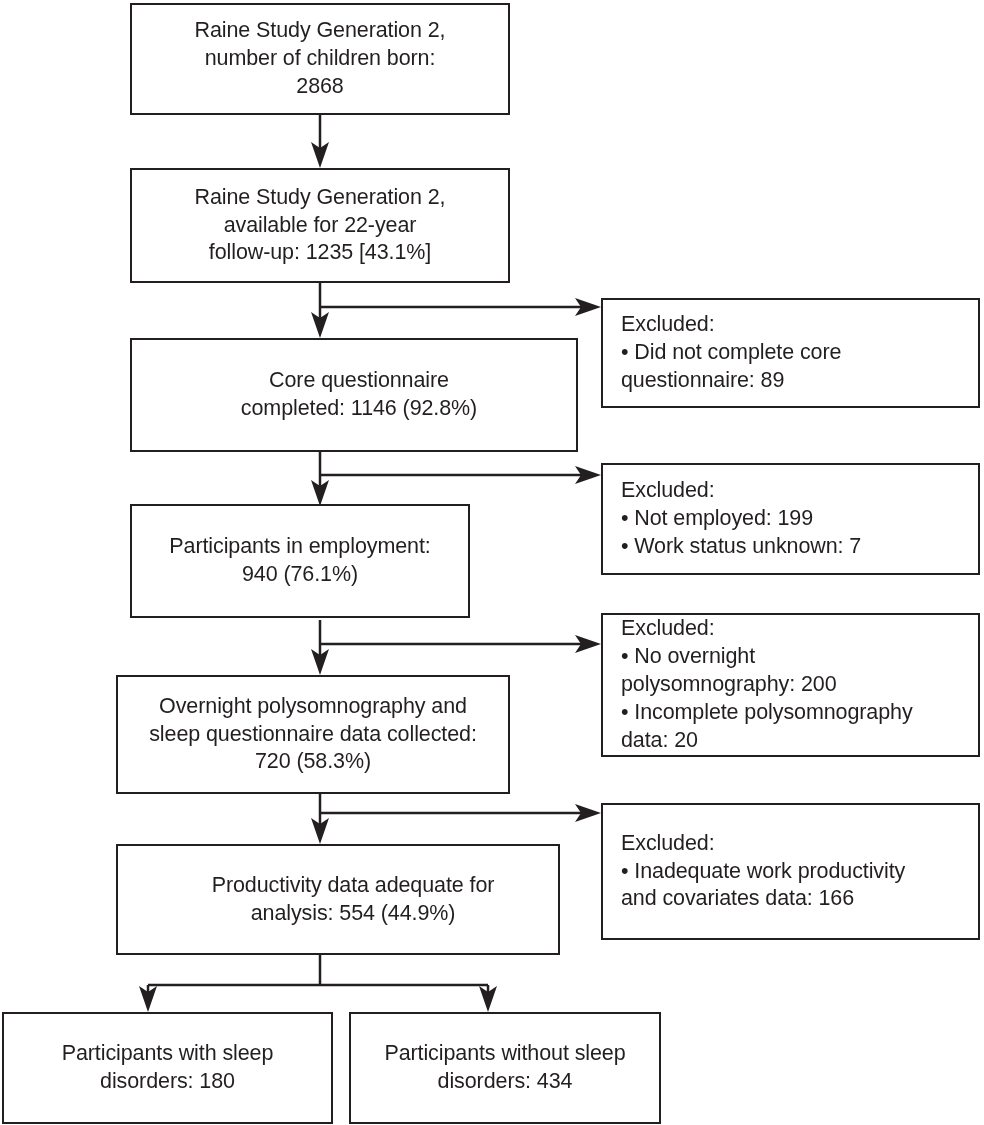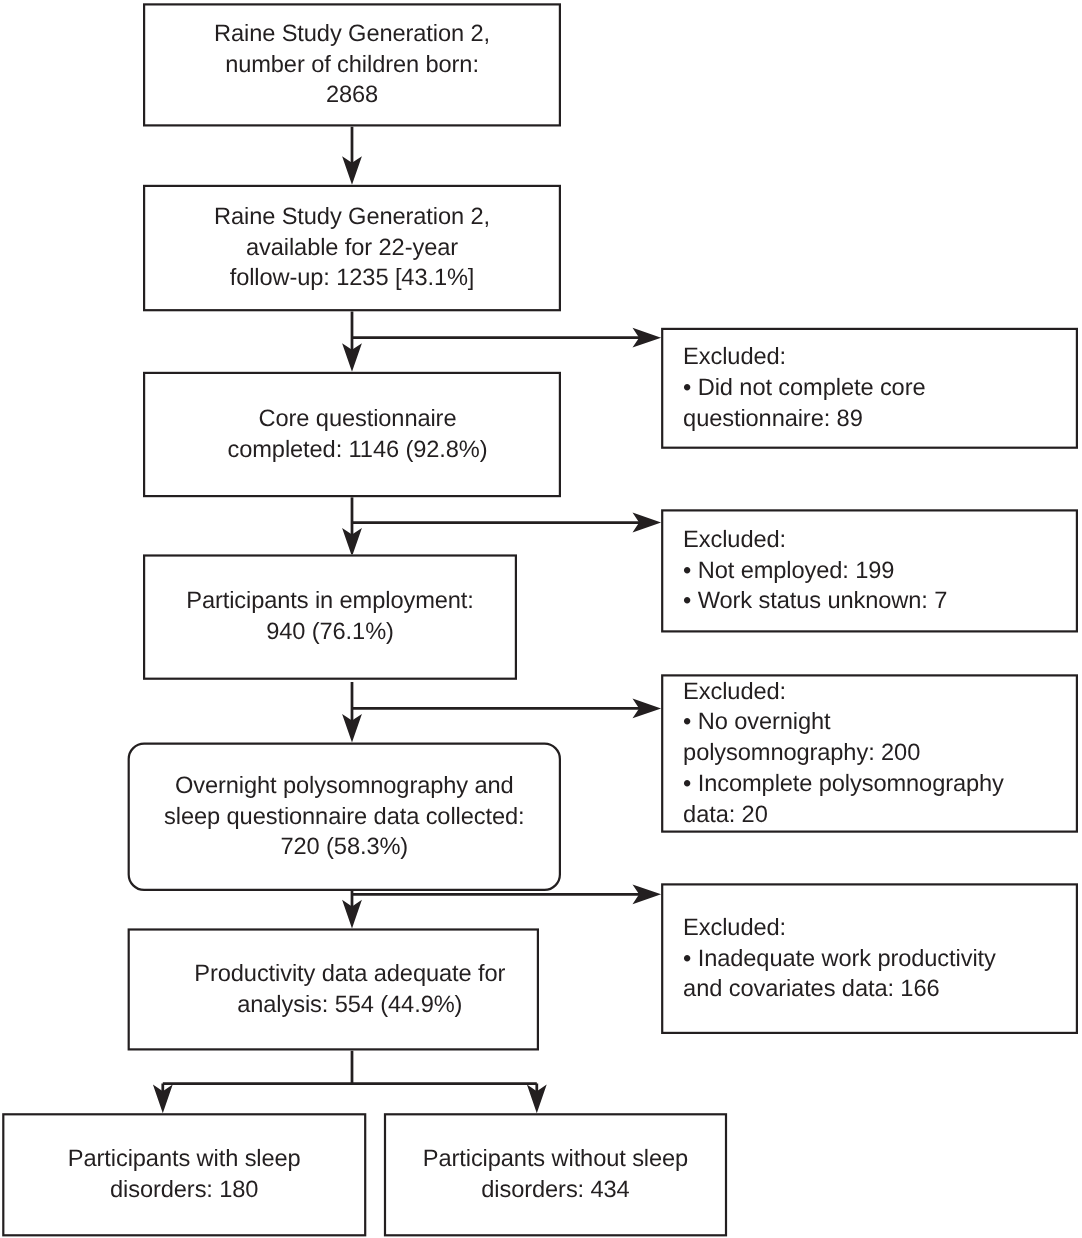--- a/index.html
+++ b/index.html
@@ -107,37 +107,37 @@
 number of children born:
 2868</span>
   </div>
 
   <div class="node" style="left:130px; top:168px; width:380px; height:115px;">
     <span class="node-text">Raine Study Generation 2,
 available for 22-year
 follow-up: 1235 [43.1%]</span>
   </div>
 
-  <div class="node" style="left:130px; top:338px; width:380px; height:114px;padding-left:20px;">
+  <div class="node" style="left:130px; top:338px; width:448px; height:114px;padding-left:20px;">
     <span class="node-text">Core questionnaire
 completed: 1146 (92.8%)</span>
   </div>
 
   <div class="node" style="left:130px; top:504px; width:340px; height:114px;">
     <span class="node-text">Participants in employment:
 940 (76.1%)</span>
   </div>
 
-  <div class="node" style="left:116px; top:675px; width:394px; height:135px;border-radius:15px;">
+  <div class="node" style="left:116px; top:675px; width:394px; height:119px;">
     <span class="node-text">Overnight polysomnography and
 sleep questionnaire data collected:
 720 (58.3%)</span>
   </div>
 
-  <div class="node" style="left:116px; top:844px; width:374px; height:111px;padding-left:40px;">
+  <div class="node" style="left:116px; top:844px; width:444px; height:111px;padding-left:40px;">
     <span class="node-text">Productivity data adequate for
 analysis: 554 (44.9%)</span>
   </div>
 
   <div class="node excluded" style="left:601px; top:270px; width:379px; height:110px;">
     <span class="node-text">Excluded:
 • Did not complete core
    questionnaire: 89</span>
   </div>
 

